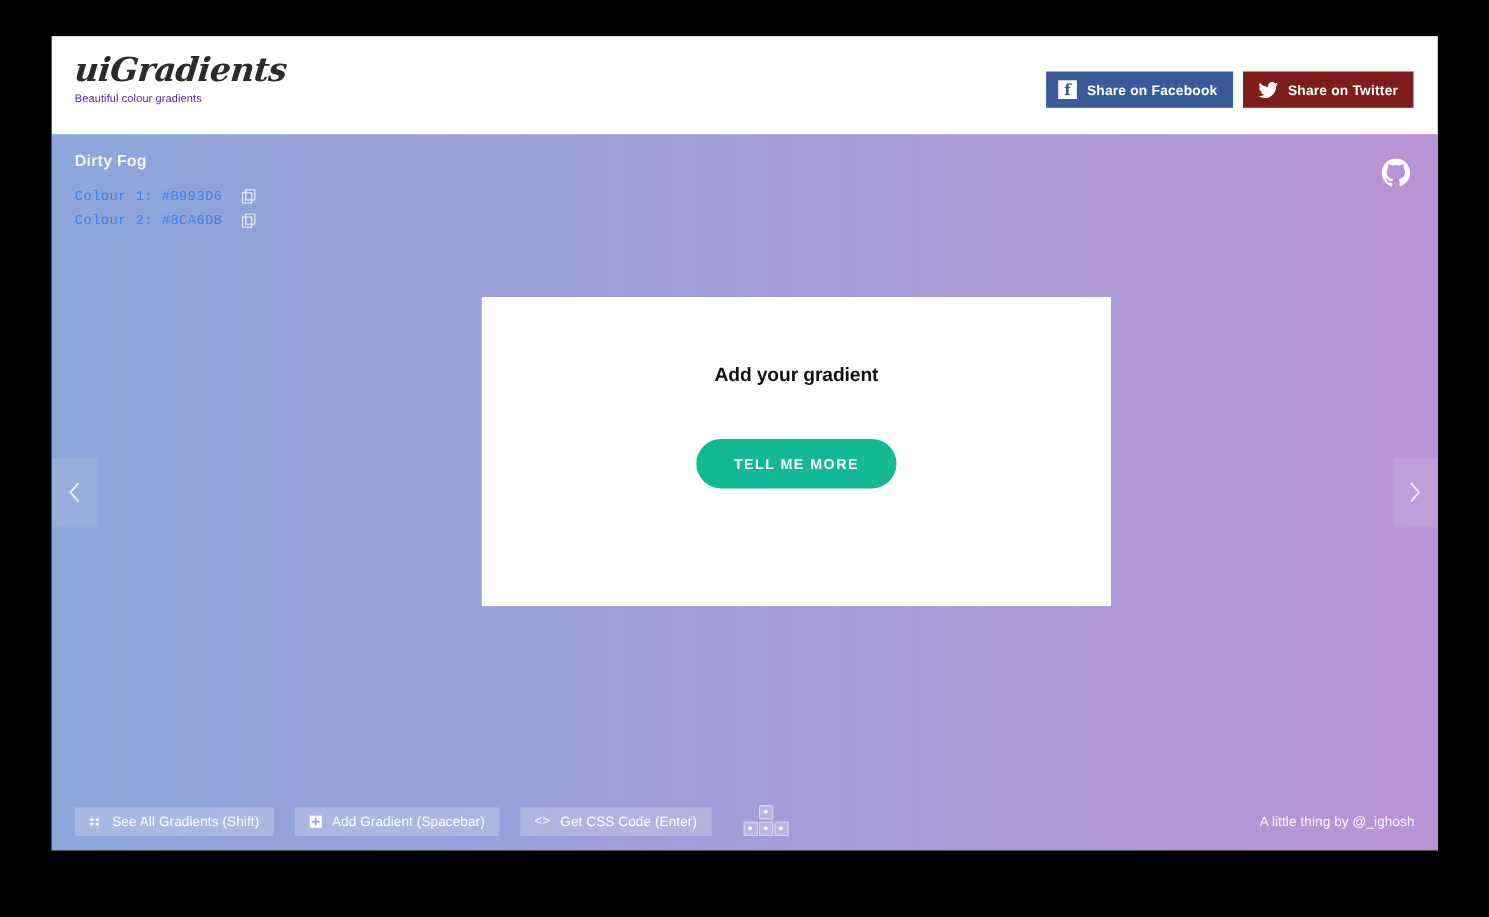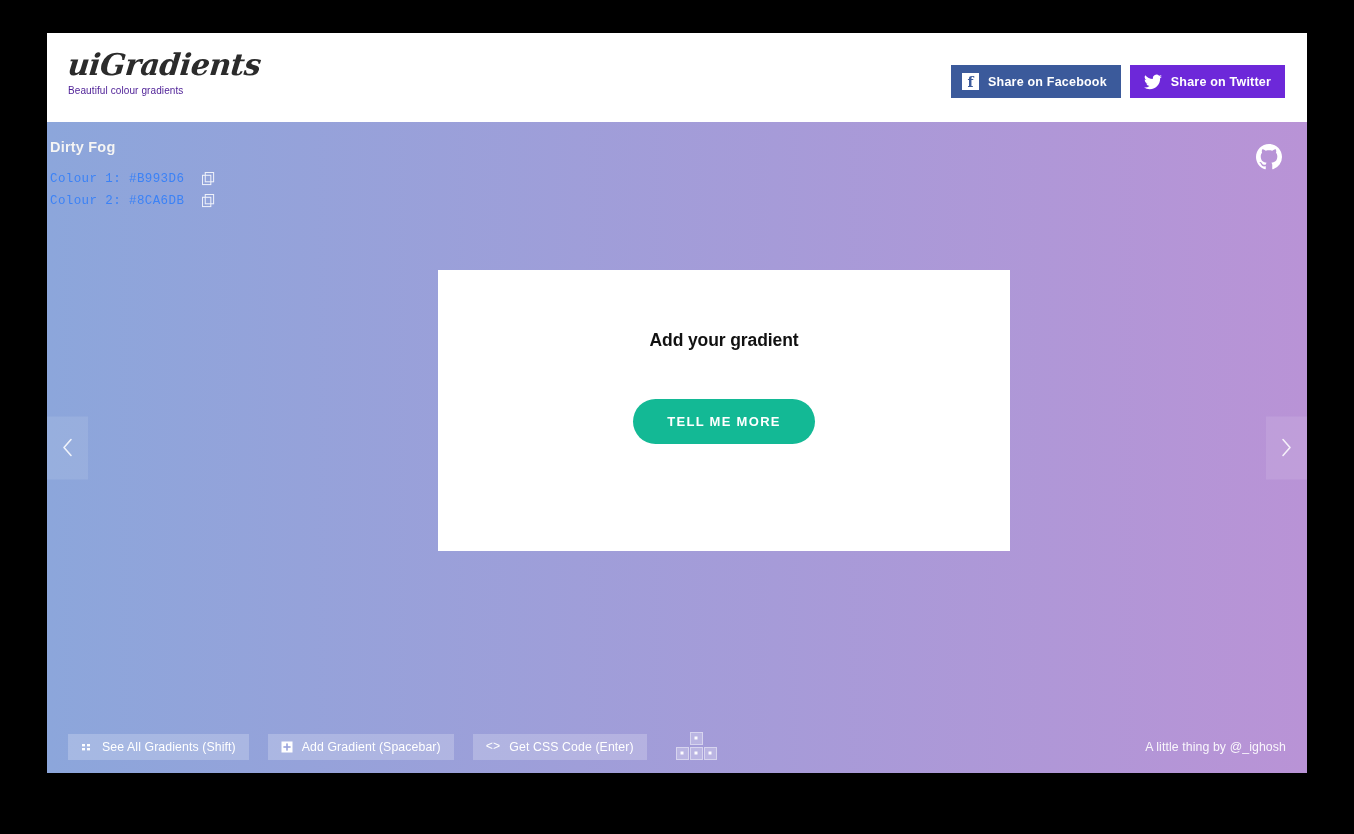--- a/index.html
+++ b/index.html
@@ -71,21 +71,21 @@
     border: none;
     cursor: pointer;
     color: #ffffff;
     font-size: 12.5px;
     font-weight: bold;
     letter-spacing: 0.2px;
     font-family: "Liberation Sans", sans-serif;
   }
 
   .share-btn.facebook { background: #3b5a9b; }
-  .share-btn.twitter  { background: #6d28d9; padding-left: 14px; text-align: center; }
+  .share-btn.twitter  { background: #7f1d1d; padding-left: 14px; text-align: center; }
 
   .fb-glyph {
     width: 17px; height: 17px;
     background: #ffffff;
     color: #3b5a9b;
     font-family: "DejaVu Serif", serif;
     font-weight: bold;
     font-size: 14px;
     line-height: 18px;
     text-align: center;
@@ -103,21 +103,21 @@
 
   #gradient-surface {
     position: absolute;
     inset: 0;
     background: linear-gradient(to right, #8CA6DB 0%, #B993D6 100%);
   }
 
   
   #gradient-meta {
     position: absolute;
-    left: 3px;
+    left: 21px;
     top: 17px;
     color: #ffffff;
     z-index: 4;
   }
 
   #gradient-name {
     font-size: 14.5px;
     font-weight: bold;
     color: #f5f5f5;
     letter-spacing: 0.2px;

